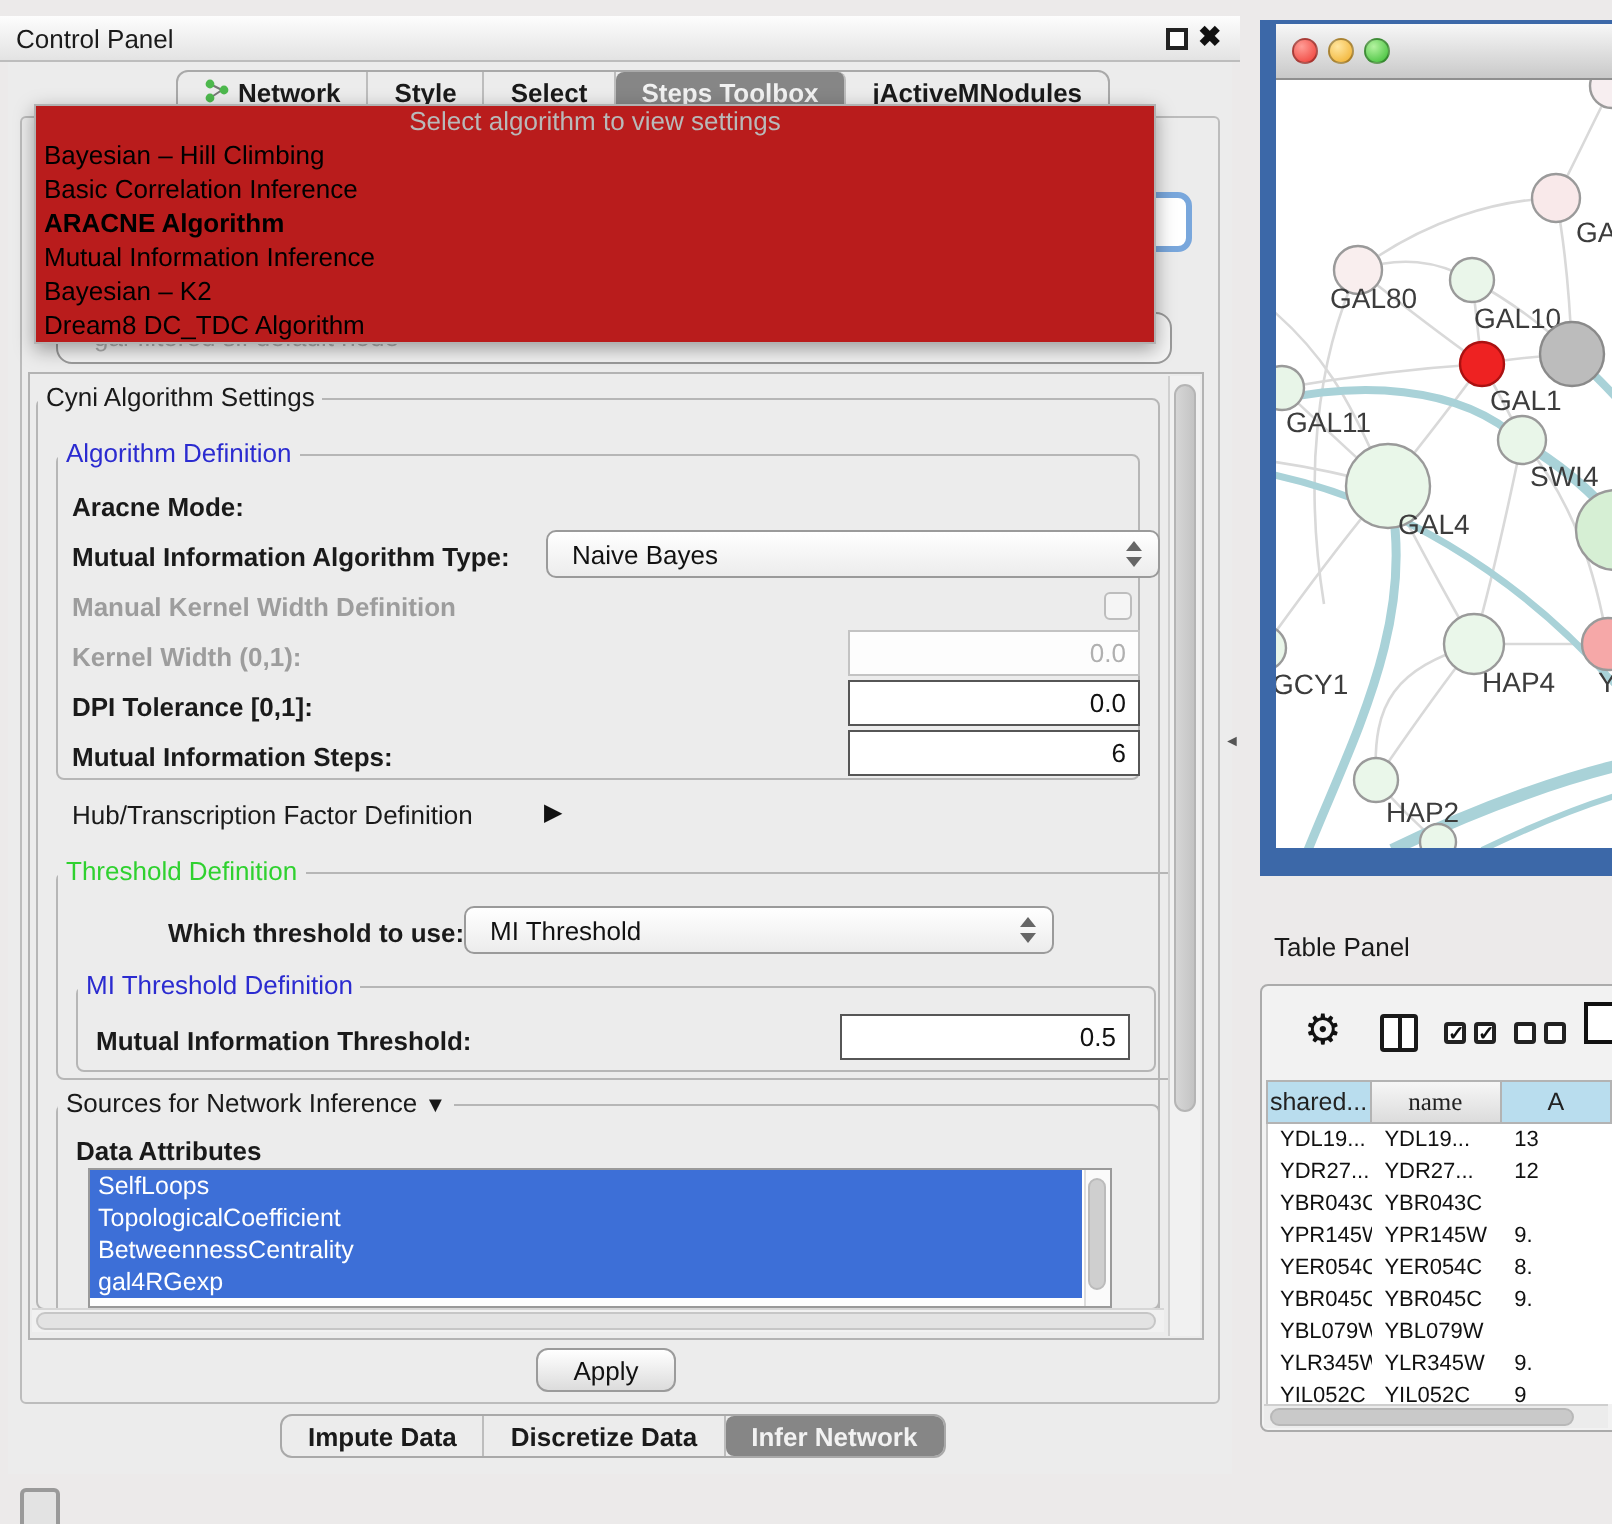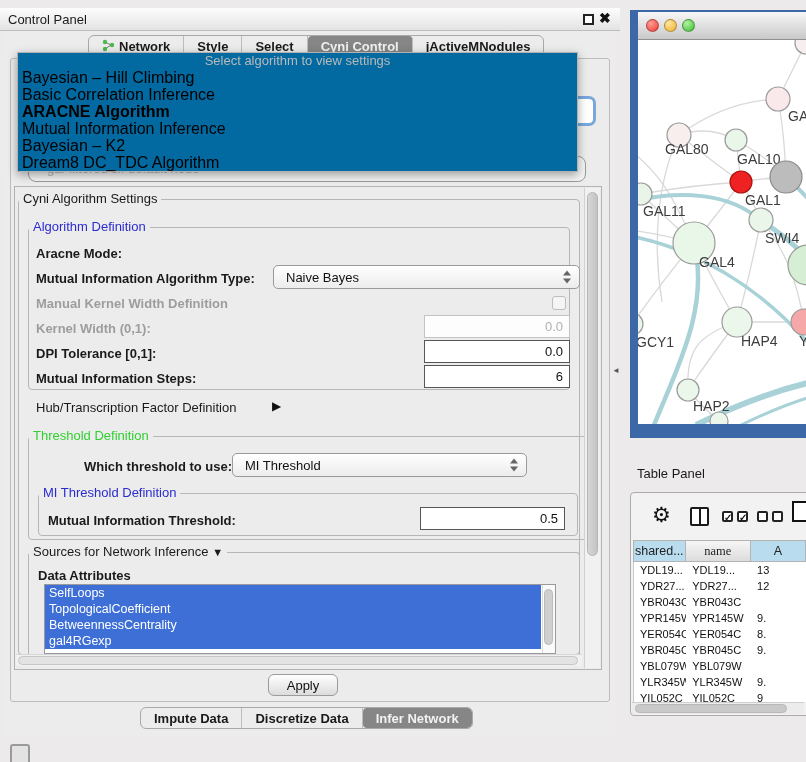--- a/index.html
+++ b/index.html
@@ -21,23 +21,23 @@
   #bottom-tabs{left:140px;top:707px;height:22px;}
   .tab{display:flex;align-items:center;gap:4px;padding:0 13px;font-size:13px;font-weight:bold;color:#1a1a1a;border-right:1px solid #bdbdbd;white-space:nowrap;}
   .tab:last-child{border-right:none;}
   .tab.sel{background:#868686;color:#f2f2f2;border-radius:4px;}
 
   
   #focus-ring{left:540px;top:96px;width:56px;height:30px;border:3px solid #79a7dc;border-radius:7px;background:#fff;z-index:5;}
   #bg-combo{left:28px;top:156px;width:558px;height:26px;border:1px solid #9a9a9a;border-radius:8px;background:#f4f4f4;z-index:5;font-size:13px;color:#b2b2b2;line-height:24px;padding-left:18px;overflow:hidden;}
 
   
-  #algo-popup{left:17px;top:52px;width:561px;height:120px;background:#0369a1;border:1px solid #b2b2b2;box-shadow:0 3px 9px rgba(0,0,0,.35);z-index:10;}
+  #algo-popup{left:17px;top:52px;width:561px;height:120px;background:#b91c1c;border:1px solid #b2b2b2;box-shadow:0 3px 9px rgba(0,0,0,.35);z-index:10;}
   #popup-prompt{text-align:center;color:#b9b9b9;font-size:13px;height:16px;line-height:15px;}
-  .popup-item{font-size:16px;color:#000;height:17px;line-height:17px;padding-left:4px;white-space:nowrap;}
+  .popup-item{font-size:13px;color:#000;height:17px;line-height:17px;padding-left:4px;white-space:nowrap;}
   .popup-item.hl{font-weight:bold;}
 
   
   #settings{left:14px;top:186px;width:588px;height:484px;border:1px solid #b3b3b3;background:#ececec;overflow:hidden;}
   .group{position:absolute;border:1px solid #b6b6b6;border-radius:4px;}
   .group-title{position:absolute;top:-9px;left:0;background:#ececec;padding:0 4px;font-size:13px;white-space:nowrap;}
   .t-black{color:#1a1a1a;} .t-blue{color:#2b2bd0;} .t-green{color:#2fd12f;}
   .lbl{position:absolute;font-size:13px;font-weight:bold;color:#1a1a1a;white-space:nowrap;}
   .lbl.dis{color:#9d9d9d;}
   .combo{position:absolute;border:1px solid #9a9a9a;border-radius:5px;background:linear-gradient(#ffffff,#ececec);font-size:13px;color:#111;padding-left:12px;display:flex;align-items:center;}
@@ -114,21 +114,21 @@
           </svg></span>
         <span>Network</span>
       </div>
       <div class="tab">
         <span>Style</span>
       </div>
       <div class="tab">
         <span>Select</span>
       </div>
       <div class="tab sel">
-        <span>Cyni Control</span>
+        <span>Steps Toolbox</span>
       </div>
       <div class="tab">
         <span>jActiveMNodules</span>
       </div>
     </div>
   <div class="abs" id="tab-content"></div>
 
   <div class="abs" id="focus-ring"></div>
   <div class="abs" id="bg-combo">gal-filtered sif default node</div>
 

